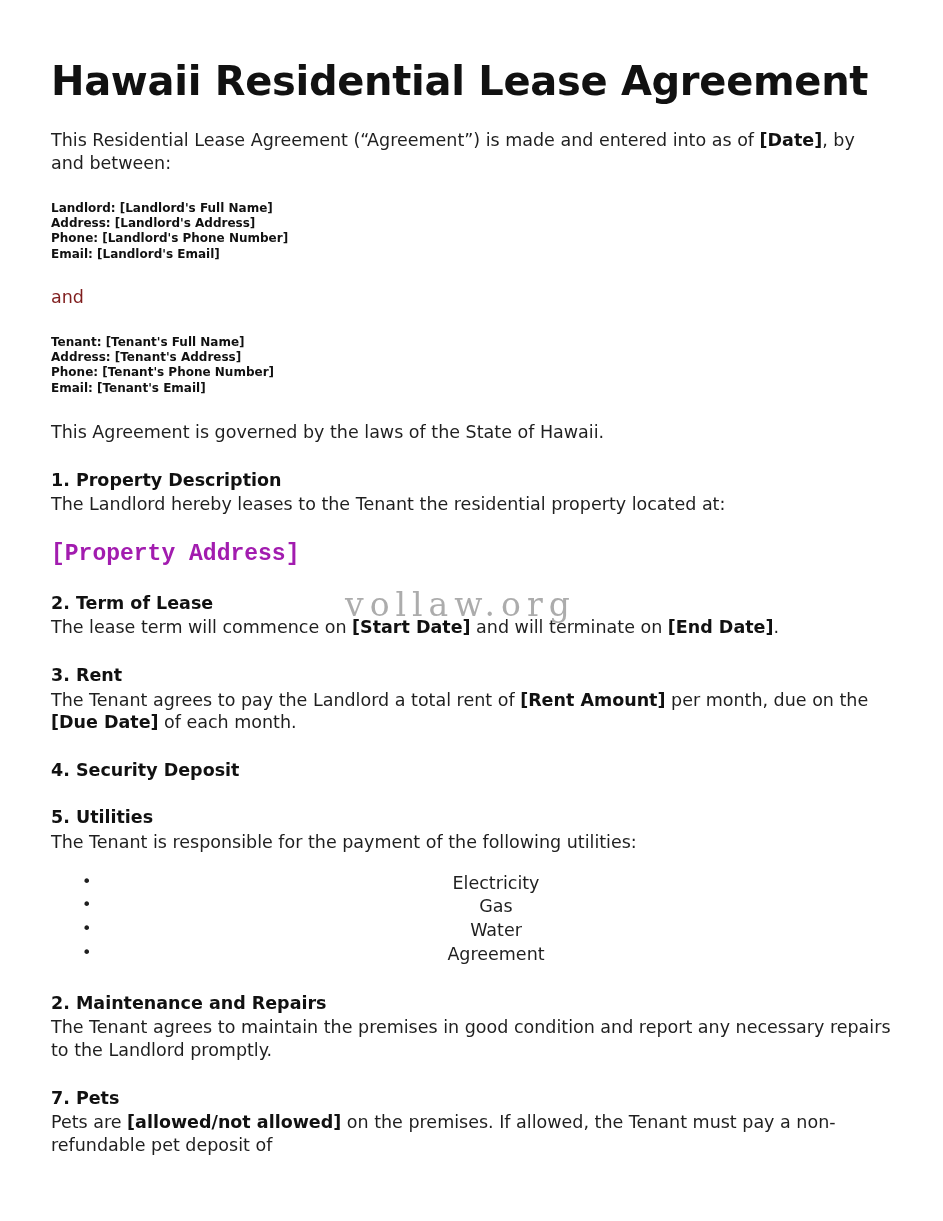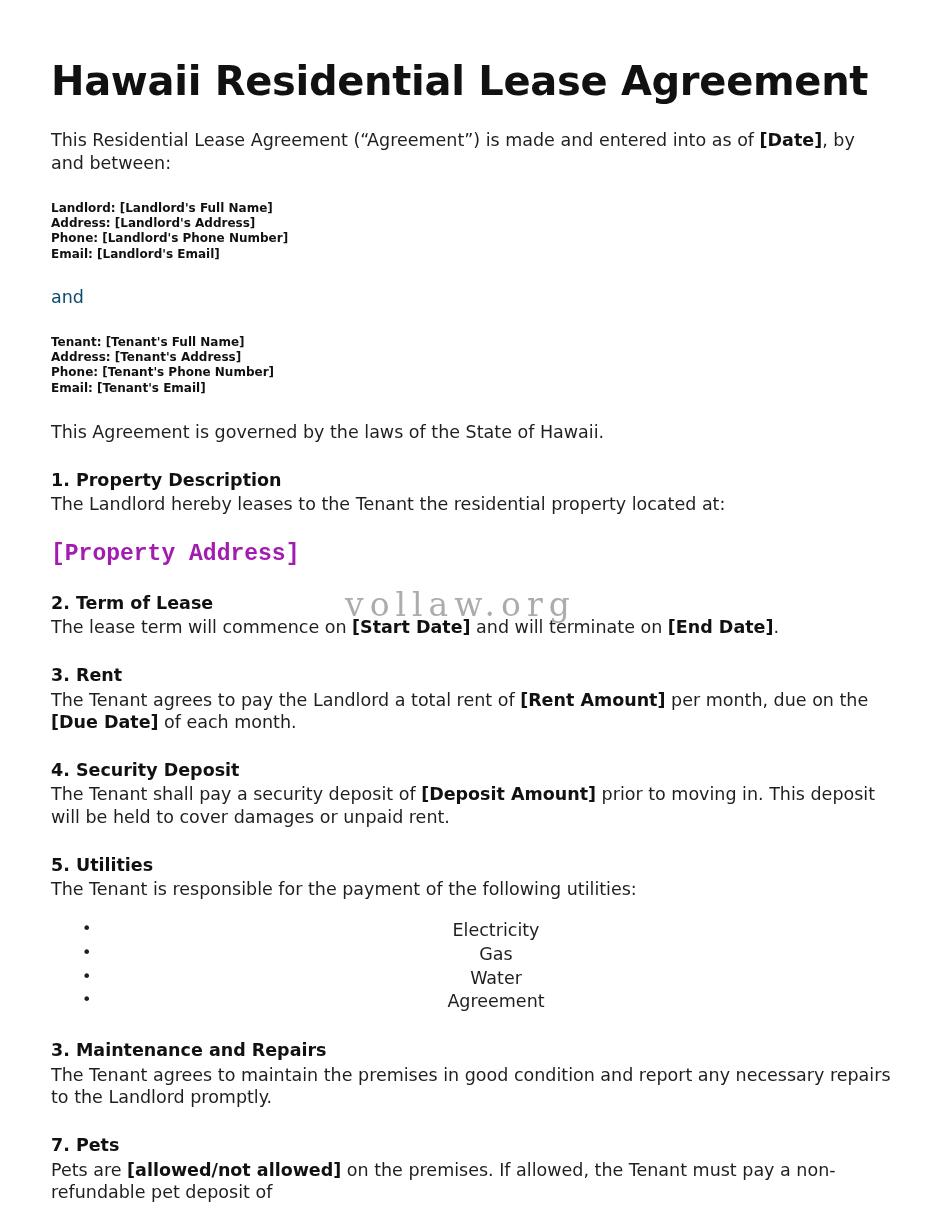--- a/index.html
+++ b/index.html
@@ -43,21 +43,21 @@
     font-weight: 700;
     margin: 0;
     padding-top: 26px;
     color: #111111;
   }
   .conj {
     font-size: 17.5px;
     line-height: 1.30;
     margin: 0;
     padding-top: 24px;
-    color: #0c4a6e;
+    color: #7f1d1d;
   }
   .sec-head {
     font-size: 17.5px;
     font-weight: 700;
     margin: 0;
     padding-top: 25px;
     line-height: 1.28;
     color: #111111;
   }
   .sec-body {
@@ -151,34 +151,31 @@
   <p class="sec-body">
     <span>The lease term will commence on </span><b>[Start Date]</b><span> and will terminate on </span><b>[End Date]</b><span>.</span>
   </p>
 
   <h2 class="sec-head">3. Rent</h2>
   <p class="sec-body">
     <span>The Tenant agrees to pay the Landlord a total rent of </span><b>[Rent Amount]</b><span> per month, due on the </span><b>[Due Date]</b><span> of each month.</span>
   </p>
 
   <h2 class="sec-head">4. Security Deposit</h2>
-  <p class="sec-body">
-    <span>The Tenant shall pay a security deposit of </span><b>[Deposit Amount]</b><span> prior to moving in. This deposit will be held to cover damages or unpaid rent.</span>
-  </p>
 
   <h2 class="sec-head">5. Utilities</h2>
   <p class="sec-body">The Tenant is responsible for the payment of the following utilities:</p>
   <ul class="util-list">
     <li>Electricity</li>
     <li>Gas</li>
     <li>Water</li>
     <li>Agreement</li>
   </ul>
 
-  <h2 class="sec-head">3. Maintenance and Repairs</h2>
+  <h2 class="sec-head">2. Maintenance and Repairs</h2>
   <p class="sec-body">The Tenant agrees to maintain the premises in good condition and report any necessary repairs to the Landlord promptly.</p>
 
   <h2 class="sec-head">7. Pets</h2>
   <p class="sec-body">
     <span>Pets are </span><b>[allowed/not allowed]</b><span> on the premises. If allowed, the Tenant must pay a non-refundable pet deposit of </span>
   </p>
 
 </div>
 
 <div class="watermark">vollaw.org</div>

